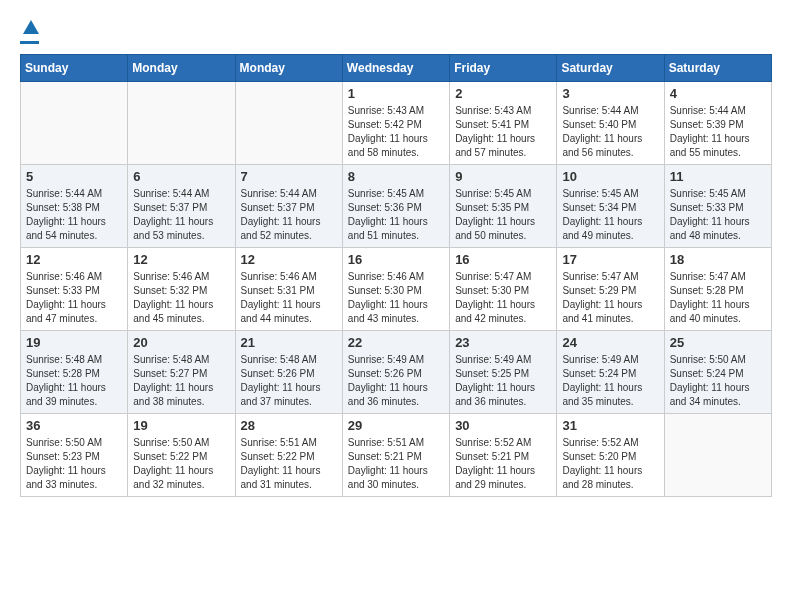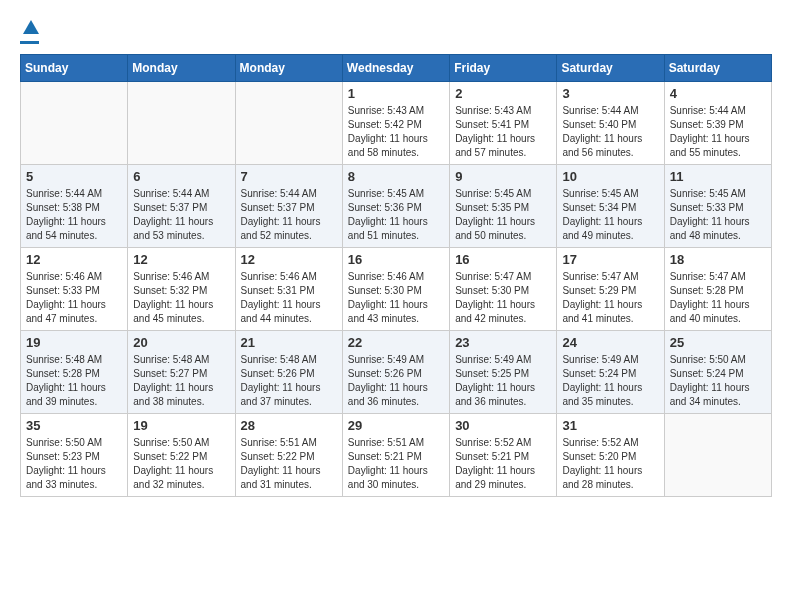--- a/index.html
+++ b/index.html
@@ -229,21 +229,21 @@
           <div class="day-num">24</div>
           <div class="day-info">Sunrise: 5:49 AM<br>Sunset: 5:24 PM<br>Daylight: 11 hours<br>and 35 minutes.</div>
         </td>
         <td>
           <div class="day-num">25</div>
           <div class="day-info">Sunrise: 5:50 AM<br>Sunset: 5:24 PM<br>Daylight: 11 hours<br>and 34 minutes.</div>
         </td>
       </tr>
       <tr>
         <td>
-          <div class="day-num">35</div>
+          <div class="day-num">36</div>
           <div class="day-info">Sunrise: 5:50 AM<br>Sunset: 5:23 PM<br>Daylight: 11 hours<br>and 33 minutes.</div>
         </td>
         <td>
           <div class="day-num">19</div>
           <div class="day-info">Sunrise: 5:50 AM<br>Sunset: 5:22 PM<br>Daylight: 11 hours<br>and 32 minutes.</div>
         </td>
         <td>
           <div class="day-num">28</div>
           <div class="day-info">Sunrise: 5:51 AM<br>Sunset: 5:22 PM<br>Daylight: 11 hours<br>and 31 minutes.</div>
         </td>

